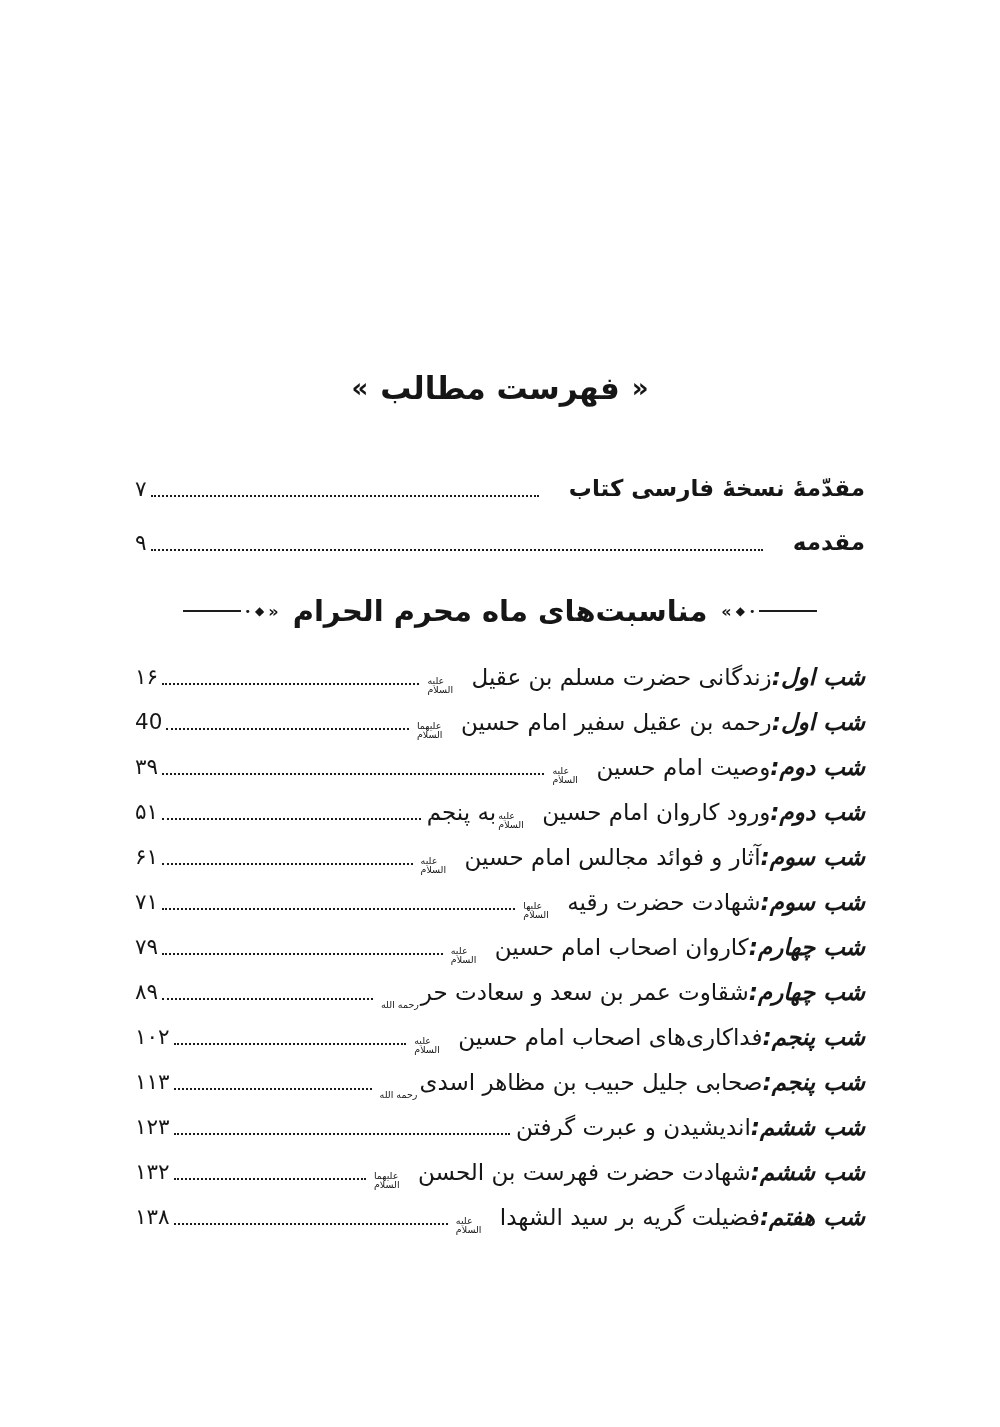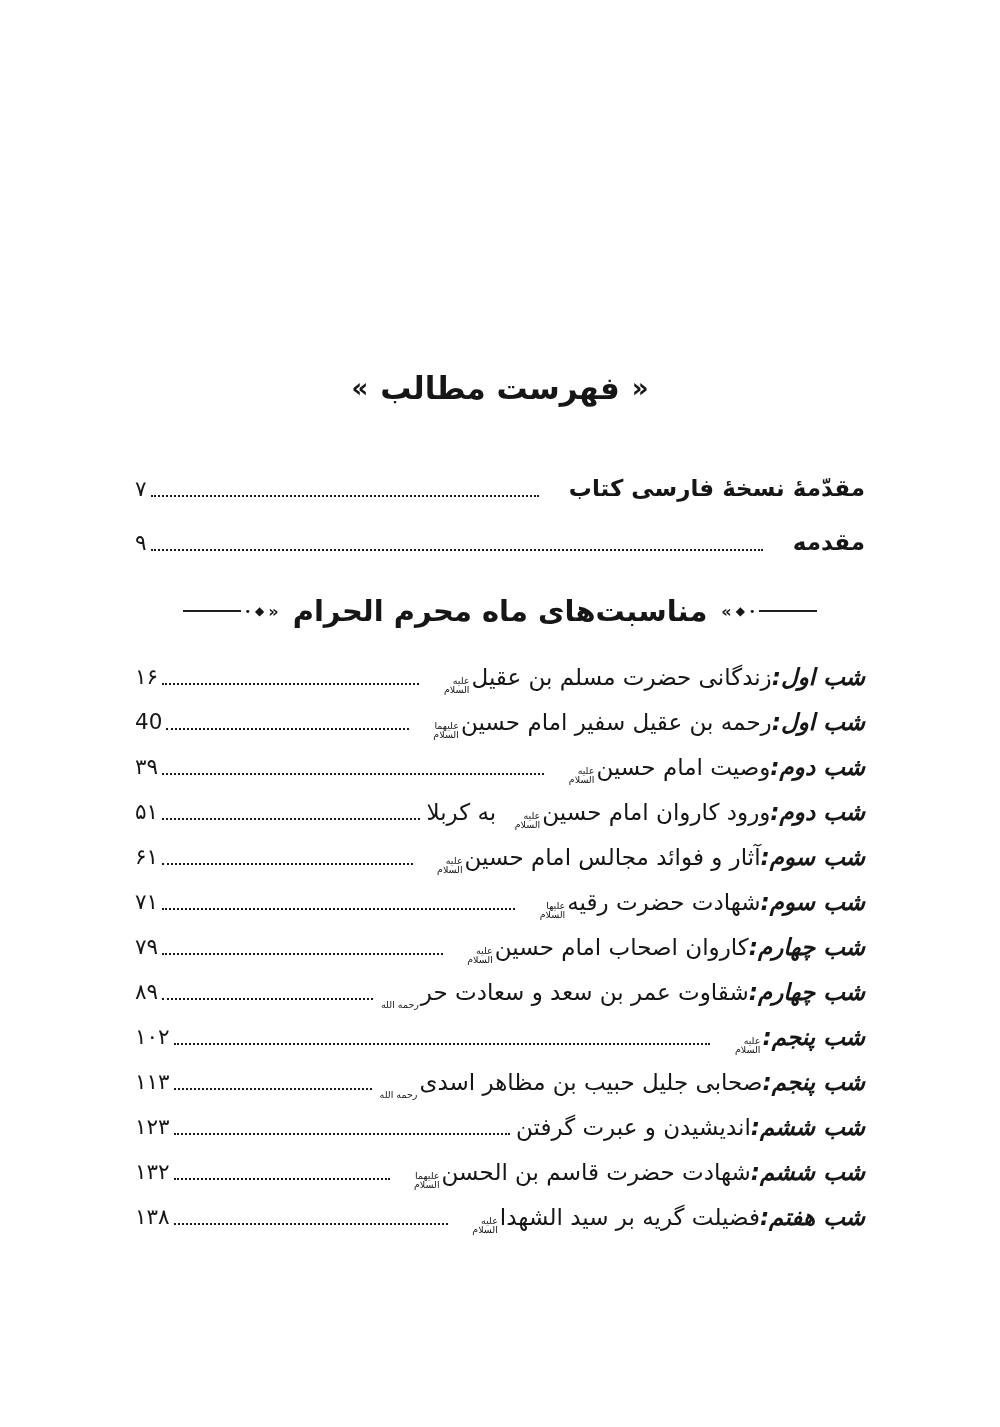--- a/index.html
+++ b/index.html
@@ -31,21 +31,21 @@
   .etitle{font-weight:normal;}
   .leader{
     flex:1;min-width:18px;height:0;
     border-bottom:2.6px dotted #1b1b1b;
     margin:0 6px 9px 4px;
   }
   .pagenum{font-size:21.5px;line-height:34px;}
   .hon{
     display:inline-block;max-width:42px;
     font-size:9.5px;line-height:9px;
-    vertical-align:11px;text-align:right;
+    vertical-align:11px;text-align:left;
     margin:0 2px;white-space:normal;font-weight:normal;
   }
   .hon:empty{display:none;}
 
   
   .section-header{
     position:absolute;top:588px;left:0;width:730px;
     display:flex;justify-content:center;align-items:center;
     line-height:46px;
   }
@@ -116,21 +116,21 @@
     <span class="etitle">وصیت امام حسین</span>
     <span class="hon" dir="rtl">علیه السلام</span>
     <span class="etitle"></span>
     <span class="leader"></span>
     <span class="pagenum">۳۹</span>
   </div>
   <div class="row" style="top:795px">
     <span class="night">شب دوم:</span>
     <span class="etitle">ورود کاروان امام حسین</span>
     <span class="hon" dir="rtl">علیه السلام</span>
-    <span class="etitle">به کربلا</span>
+    <span class="etitle">به پنجم</span>
     <span class="leader"></span>
     <span class="pagenum">۵۱</span>
   </div>
   <div class="row" style="top:840px">
     <span class="night">شب سوم:</span>
     <span class="etitle">آثار و فوائد مجالس امام حسین</span>
     <span class="hon" dir="rtl">علیه السلام</span>
     <span class="etitle"></span>
     <span class="leader"></span>
     <span class="pagenum">۶۱</span>
@@ -154,20 +154,21 @@
   <div class="row" style="top:975px">
     <span class="night">شب چهارم:</span>
     <span class="etitle">شقاوت عمر بن سعد و سعادت حر</span>
     <span class="hon" dir="rtl">رحمه الله</span>
     <span class="etitle"></span>
     <span class="leader"></span>
     <span class="pagenum">۸۹</span>
   </div>
   <div class="row" style="top:1020px">
     <span class="night">شب پنجم:</span>
+    <span class="etitle">فداکاری‌های اصحاب امام حسین</span>
     <span class="hon" dir="rtl">علیه السلام</span>
     <span class="etitle"></span>
     <span class="leader"></span>
     <span class="pagenum">۱۰۲</span>
   </div>
   <div class="row" style="top:1065px">
     <span class="night">شب پنجم:</span>
     <span class="etitle">صحابی جلیل حبیب بن مظاهر اسدی</span>
     <span class="hon" dir="rtl">رحمه الله</span>
     <span class="etitle"></span>
@@ -177,21 +178,21 @@
   <div class="row" style="top:1110px">
     <span class="night">شب ششم:</span>
     <span class="etitle">اندیشیدن و عبرت گرفتن</span>
 
     <span class="etitle"></span>
     <span class="leader"></span>
     <span class="pagenum">۱۲۳</span>
   </div>
   <div class="row" style="top:1155px">
     <span class="night">شب ششم:</span>
-    <span class="etitle">شهادت حضرت قاسم بن الحسن</span>
+    <span class="etitle">شهادت حضرت فهرست بن الحسن</span>
     <span class="hon" dir="rtl">علیهما السلام</span>
     <span class="etitle"></span>
     <span class="leader"></span>
     <span class="pagenum">۱۳۲</span>
   </div>
   <div class="row" style="top:1200px">
     <span class="night">شب هفتم:</span>
     <span class="etitle">فضیلت گریه بر سید الشهدا</span>
     <span class="hon" dir="rtl">علیه السلام</span>
     <span class="etitle"></span>

